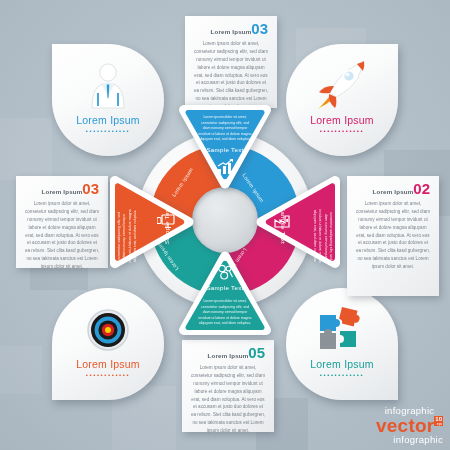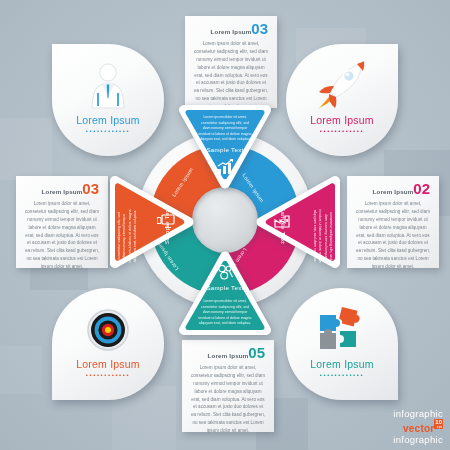--- a/index.html
+++ b/index.html
@@ -83,21 +83,21 @@
     white-space:nowrap;opacity:.92;
   }
   .triwrap{position:absolute;filter:drop-shadow(1px 2px 4px rgba(55,68,82,0.35));}
   .tritxt{position:absolute;color:#fff;}
   .tri-body{font-size:3.5px;line-height:1.6;text-align:center;opacity:.9;}
   .tri-label{font-size:6.2px;letter-spacing:.3px;}
 
   
   #brand{position:absolute;right:7px;bottom:6px;text-align:right;line-height:1;}
   #brand .b1{font-size:9.5px;color:#ffffff;letter-spacing:.3px;text-align:center;}
-  #brand .b2{font-size:10px;color:#e8572a;font-weight:bold;letter-spacing:.2px;}
+  #brand .b2{font-size:19px;color:#e8572a;font-weight:bold;letter-spacing:.2px;}
   #brand .b3{font-size:9.5px;color:#ffffff;letter-spacing:.3px;}
   #brand .badge{
     display:inline-block;background:#e8572a;color:#fff;font-size:6px;font-weight:bold;
     padding:0 1px;vertical-align:top;line-height:7px;
   }
   #brand .badge small{display:block;font-size:3.2px;line-height:3.2px;font-weight:normal;}
 </style>
 </head>
 <body>
 
@@ -175,21 +175,21 @@
     <div class="plabel" style="color:#1ba19a;">Lorem Ipsum</div>
     <div class="pdots" style="color:#1ba19a;">••••••••••••</div>
   </div>
 
   <div class="card" style="left:185px;top:16px;width:92px;height:92px;">
     <div class="num" style="color:#2a9ad6;">03</div>
     <div class="chead">Lorem Ipsum</div>
     <div class="cbody">Lorem ipsum dolor sit amet, consetetur sadipscing elitr, sed diam nonumy eirmod tempor invidunt ut labore et dolore magna aliquyam erat, sed diam voluptua. At vero eos et accusam et justo duo dolores et ea rebum. Stet clita kasd gubergren, no sea takimata sanctus est Lorem ipsum dolor sit amet.</div>
   </div>
 
-  <div class="card" style="left:347px;top:176px;width:92px;height:92px;">
+  <div class="card" style="left:347px;top:176px;width:92px;height:120px;">
     <div class="num" style="color:#d6206b;">02</div>
     <div class="chead">Lorem Ipsum</div>
     <div class="cbody">Lorem ipsum dolor sit amet, consetetur sadipscing elitr, sed diam nonumy eirmod tempor invidunt ut labore et dolore magna aliquyam erat, sed diam voluptua. At vero eos et accusam et justo duo dolores et ea rebum. Stet clita kasd gubergren, no sea takimata sanctus est Lorem ipsum dolor sit amet.</div>
   </div>
 
   <div class="card" style="left:182px;top:340px;width:92px;height:92px;">
     <div class="num" style="color:#1ba19a;">05</div>
     <div class="chead">Lorem Ipsum</div>
     <div class="cbody">Lorem ipsum dolor sit amet, consetetur sadipscing elitr, sed diam nonumy eirmod tempor invidunt ut labore et dolore magna aliquyam erat, sed diam voluptua. At vero eos et accusam et justo duo dolores et ea rebum. Stet clita kasd gubergren, no sea takimata sanctus est Lorem ipsum dolor sit amet.</div>
   </div>

